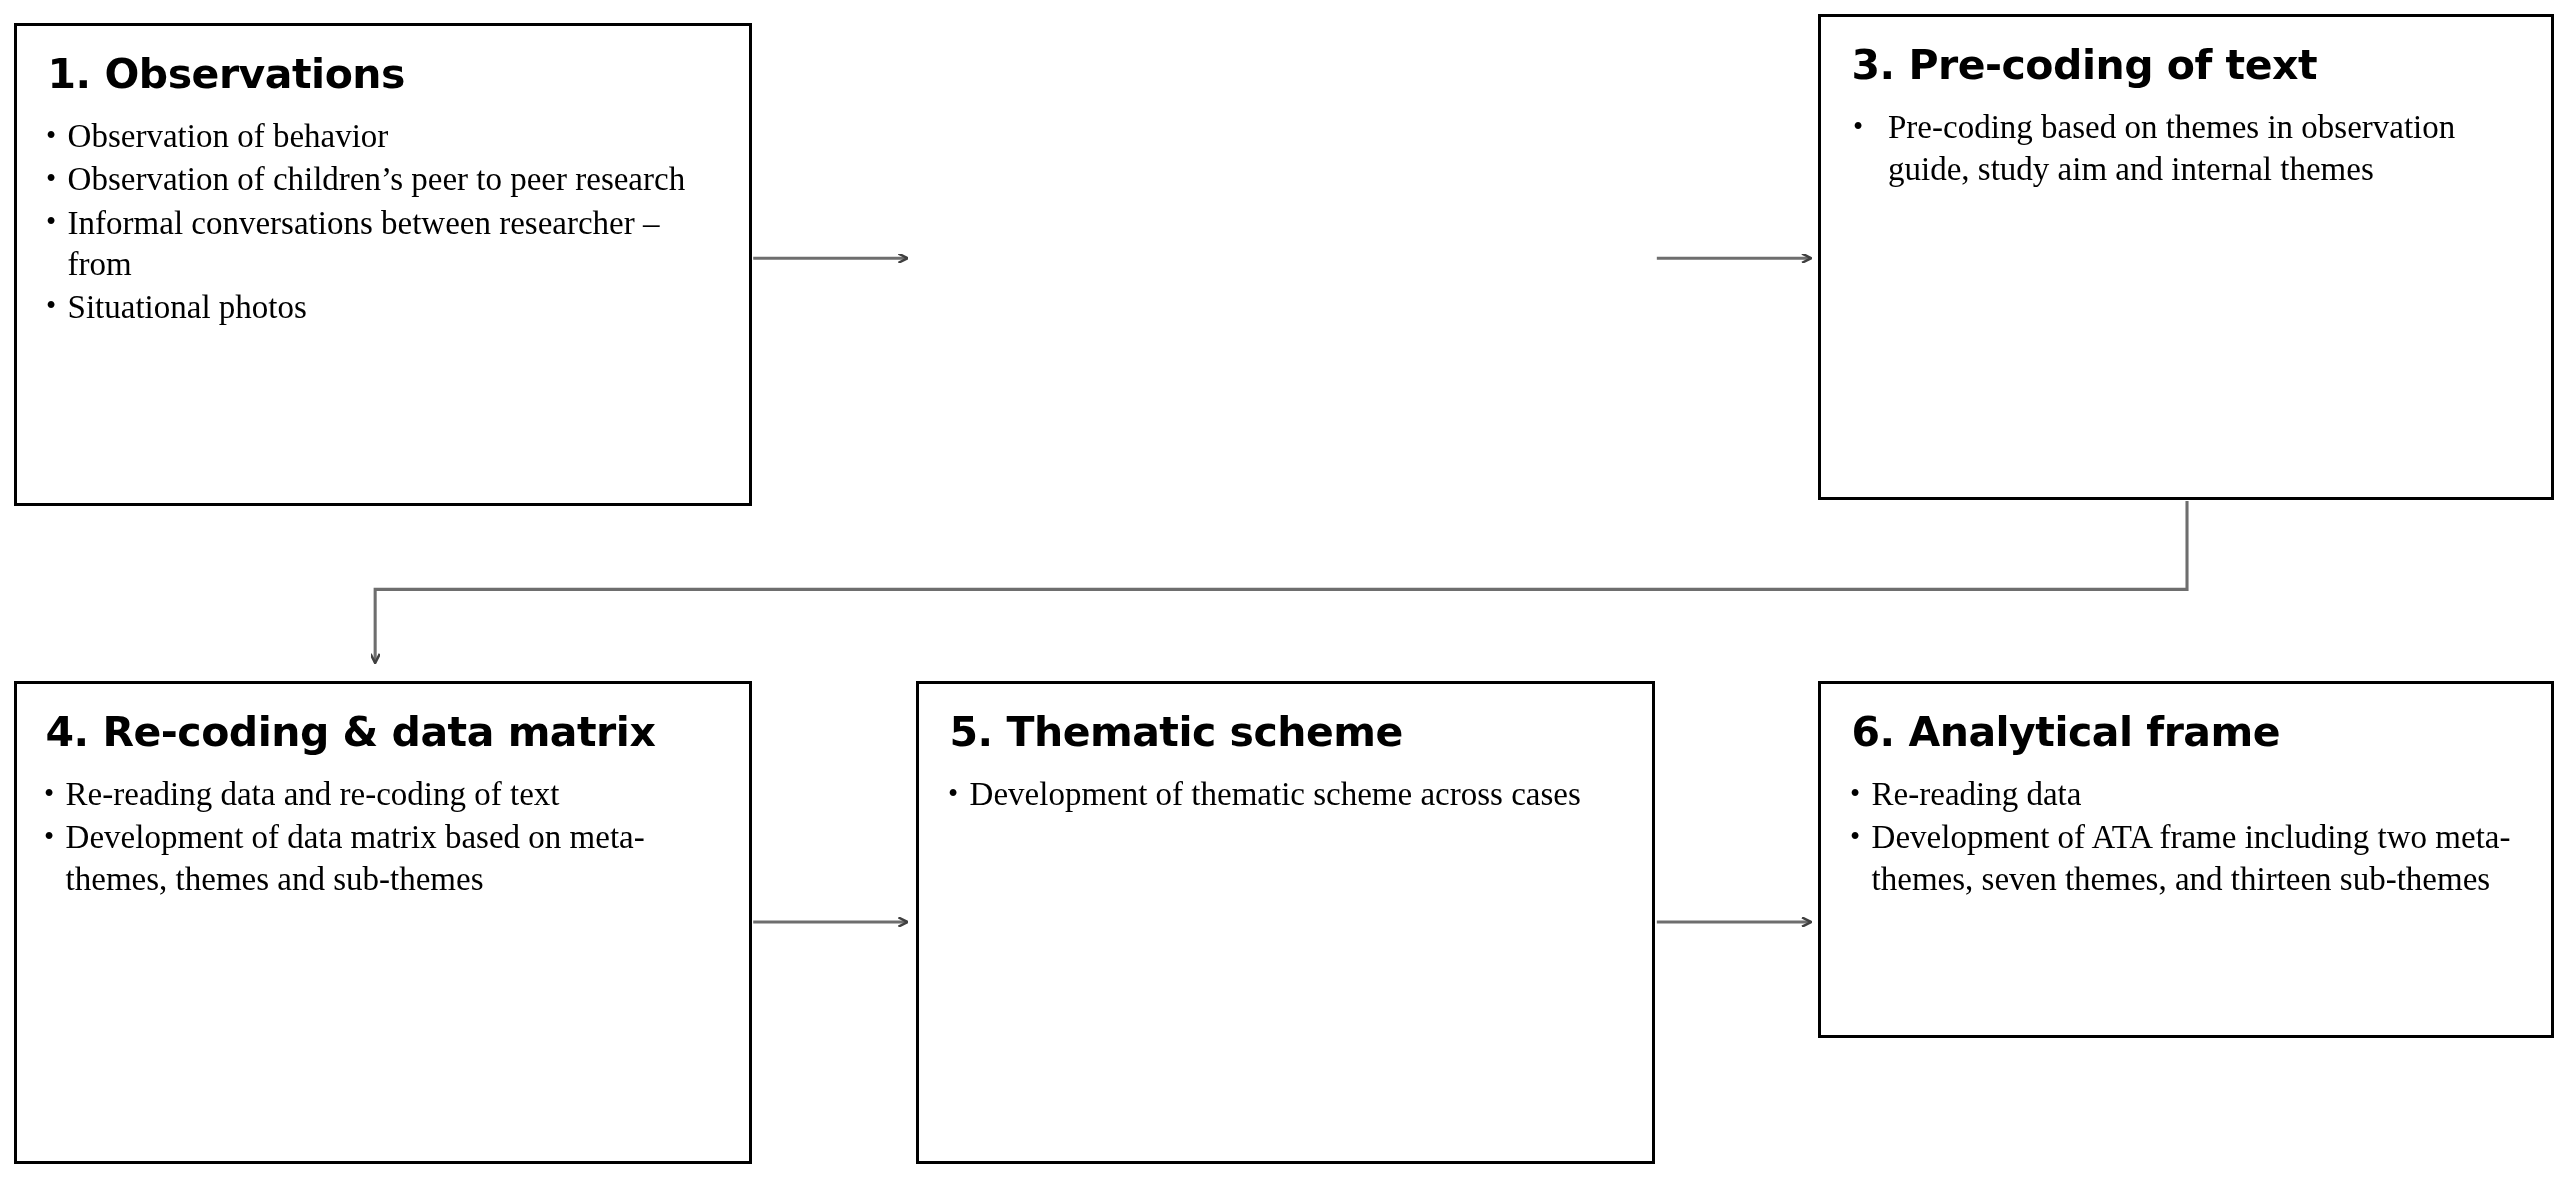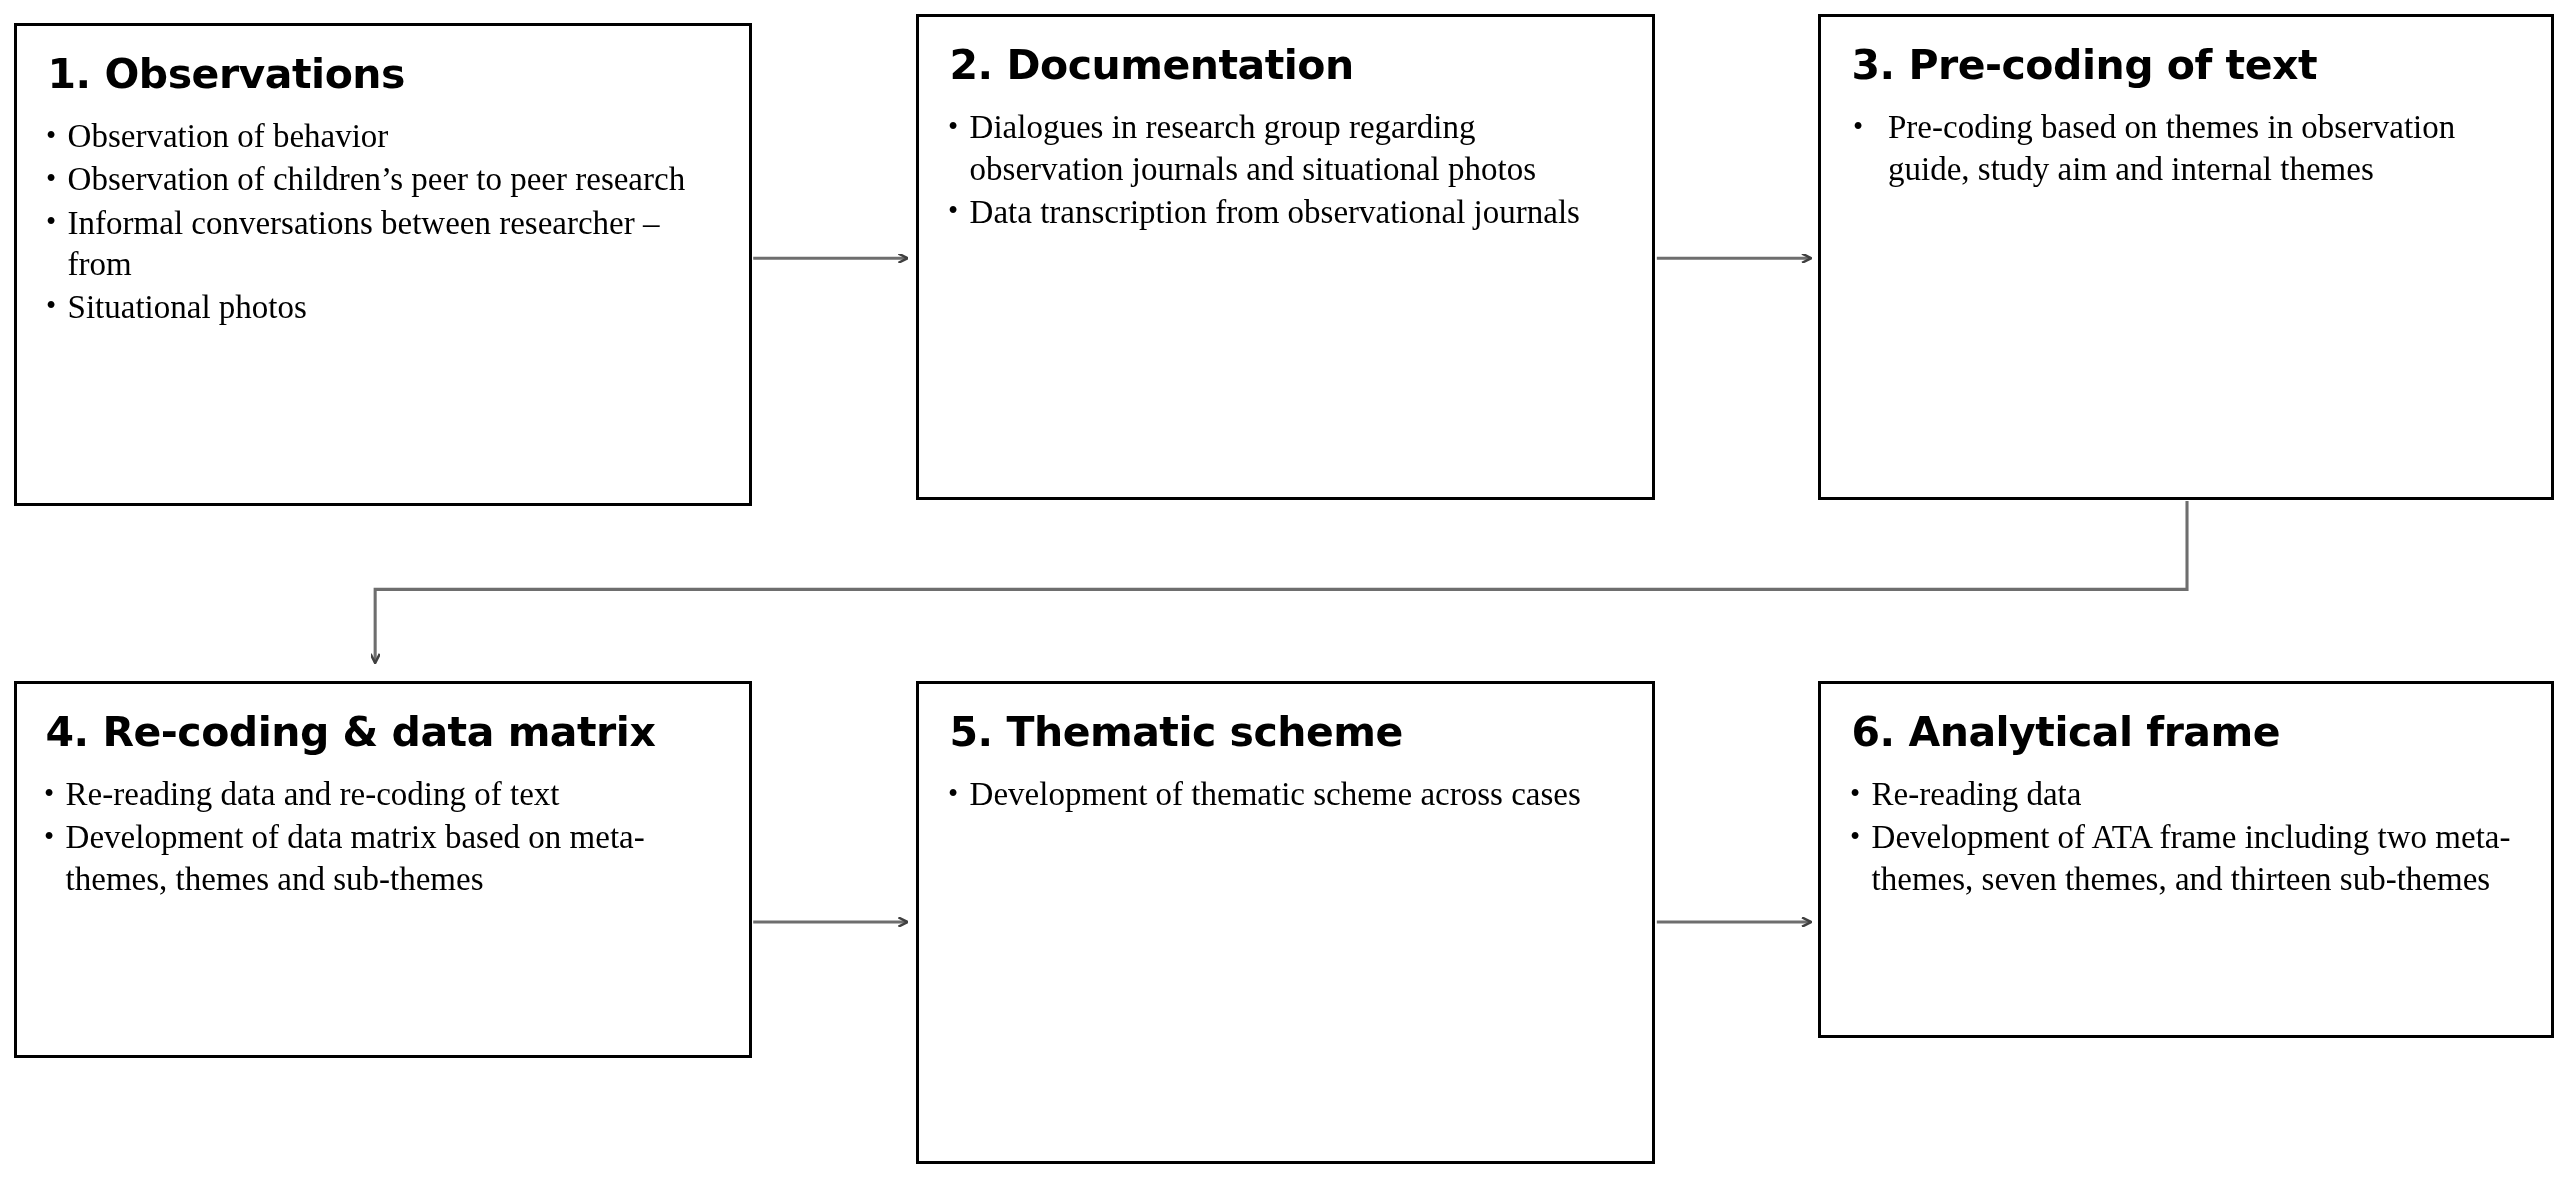--- a/index.html
+++ b/index.html
@@ -62,21 +62,21 @@
     padding-left: 41px;
   }
   .bullets.wide-gap li::before {
     left: 6.1px;
   }
 
   
   #node-1 { left: 14px;   top: 23px;  width: 738px;  height: 483px; }
   #node-2 { left: 916px; top: 14px;  width: 739px;  height: 486px; }
   #node-3 { left: 1818px; top: 14px;  width: 736px;  height: 486px; }
-  #node-4 { left: 14px;   top: 681px; width: 738px;  height: 377px; padding-left: 24px; }
+  #node-4 { left: 14px;   top: 681px; width: 738px;  height: 483px; padding-left: 24px; }
   #node-5 { left: 916px; top: 681px; width: 739px;  height: 483px; }
   #node-6 { left: 1818px; top: 681px; width: 736px;  height: 357px; }
 
   
   .connector {
     position: absolute;
     left: 0;
     top: 0;
     width: 2576px;
     height: 1191px;
@@ -119,27 +119,20 @@
   <div class="node" id="node-1">
     <div class="node-title">1. Observations</div>
     <ul class="bullets">
       <li>Observation of behavior</li>
       <li>Observation of children’s peer to peer research</li>
       <li>Informal conversations between researcher – from</li>
       <li>Situational photos</li>
     </ul>
   </div>
 
-  <div class="node" id="node-2">
-    <div class="node-title">2. Documentation</div>
-    <ul class="bullets">
-      <li>Dialogues in research group regarding observation journals and situational photos</li>
-      <li>Data transcription from observational journals</li>
-    </ul>
-  </div>
 
   <div class="node" id="node-3">
     <div class="node-title">3. Pre-coding of text</div>
     <ul class="bullets wide-gap">
       <li> Pre-coding based on themes in observation guide, study aim and internal themes</li>
     </ul>
   </div>
 
   <div class="node" id="node-4">
     <div class="node-title">4. Re-coding &amp; data matrix</div>

